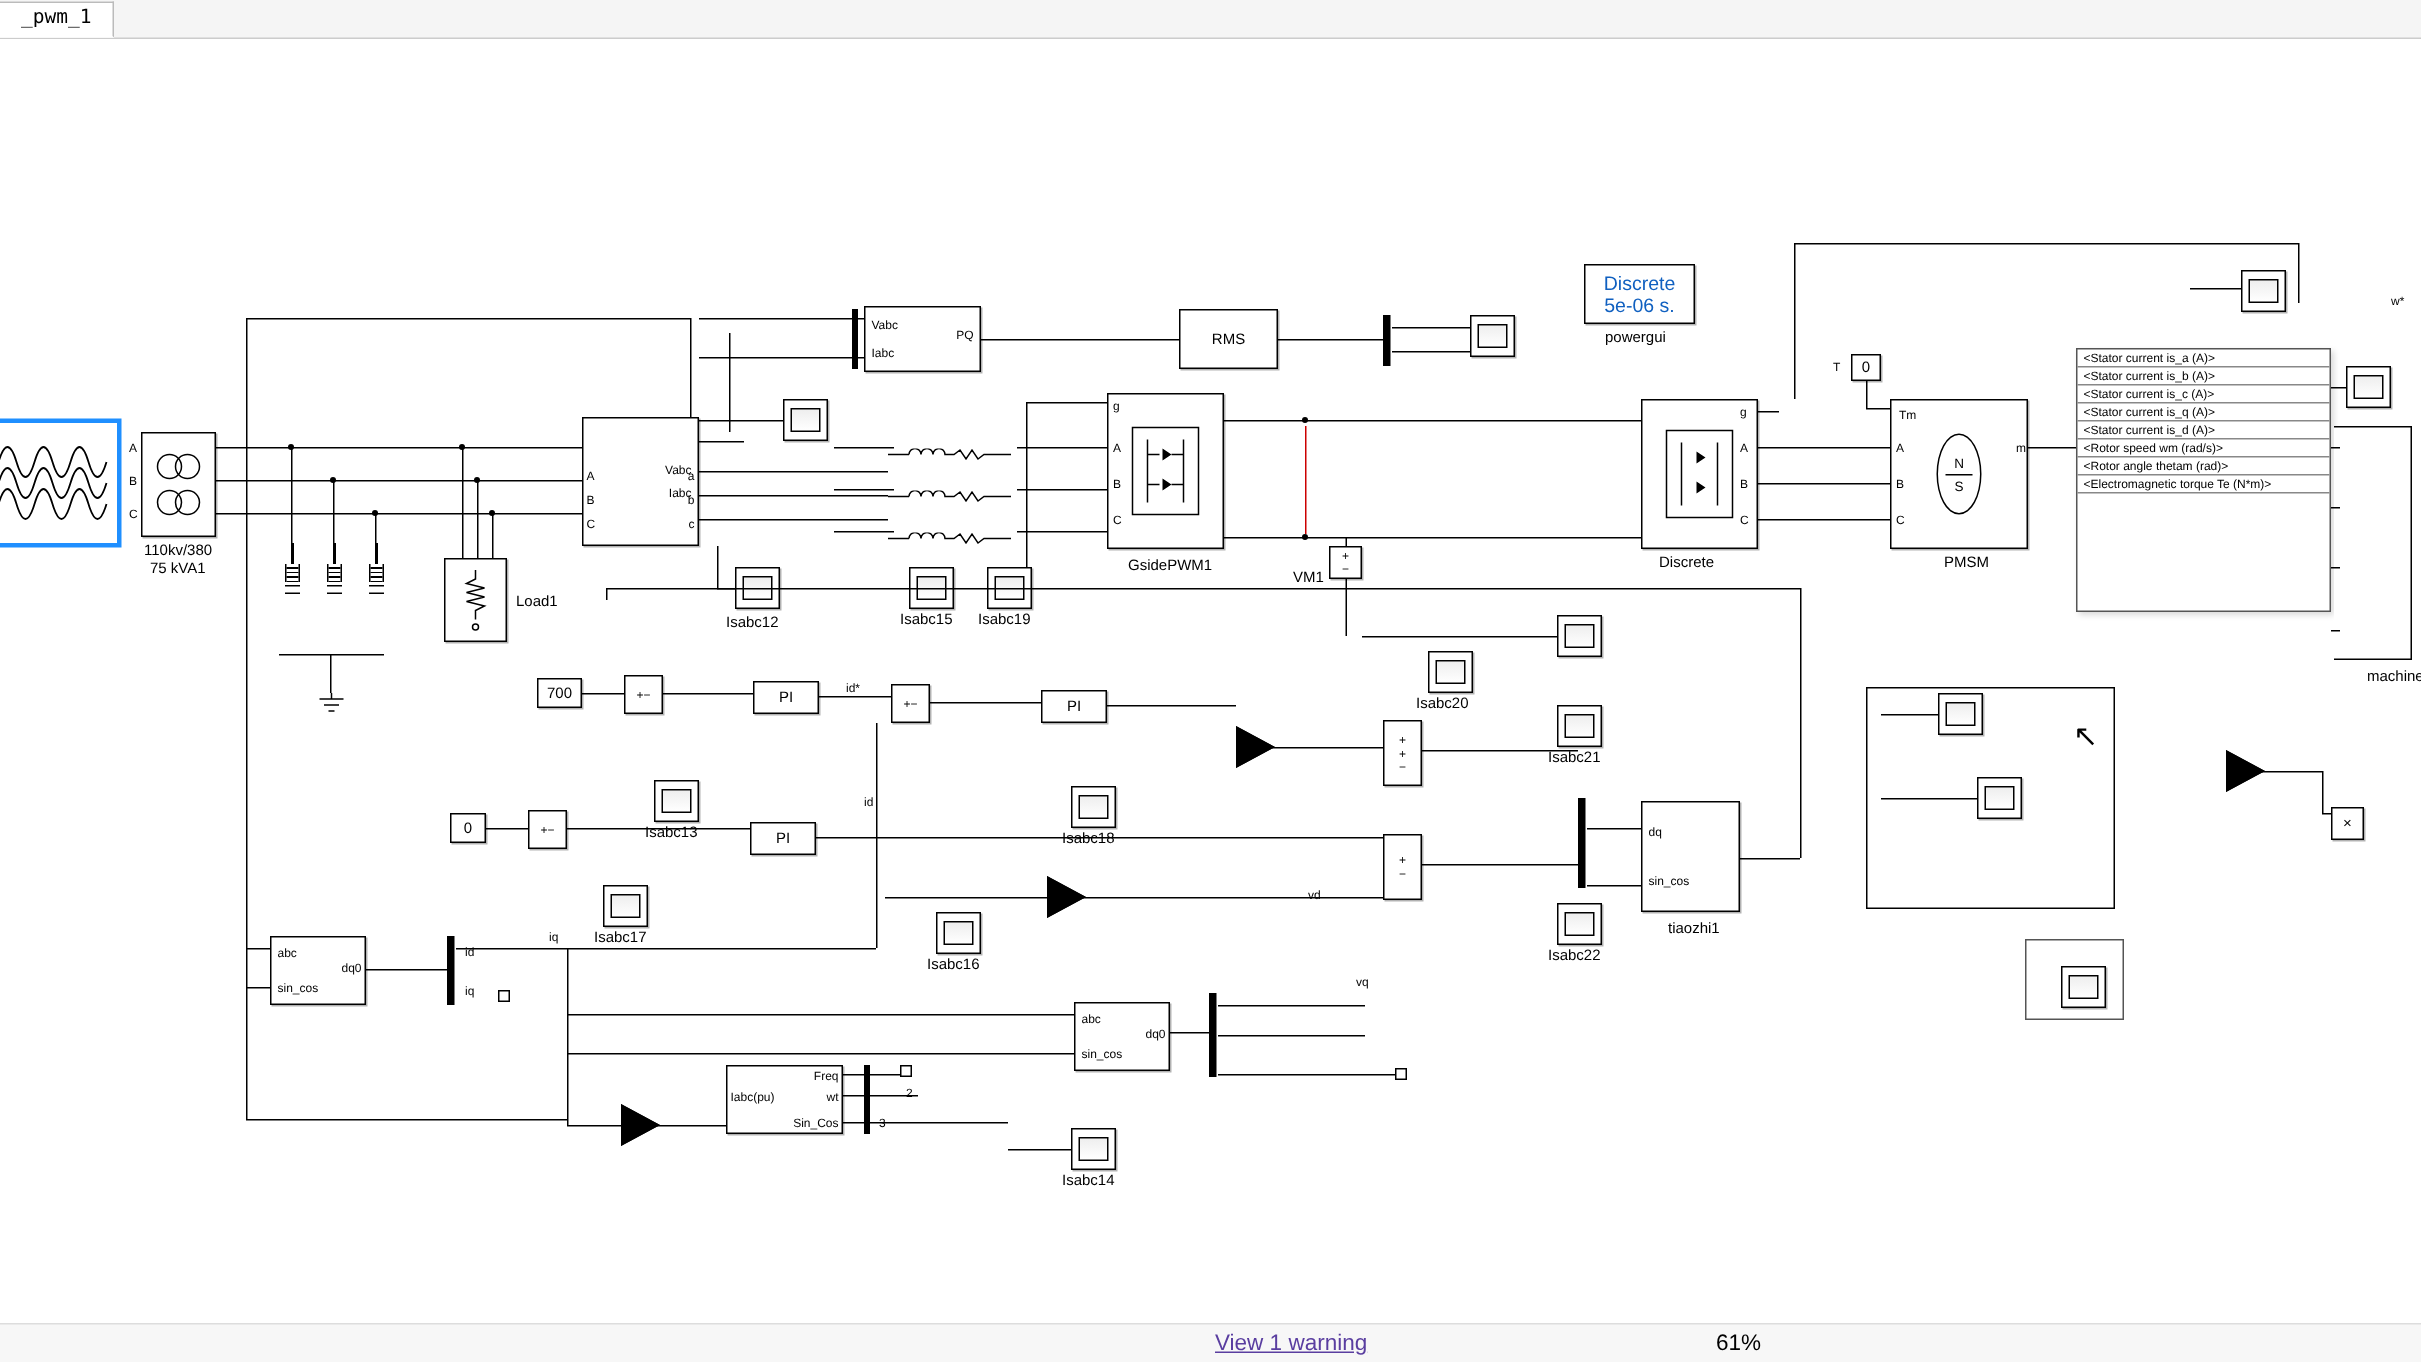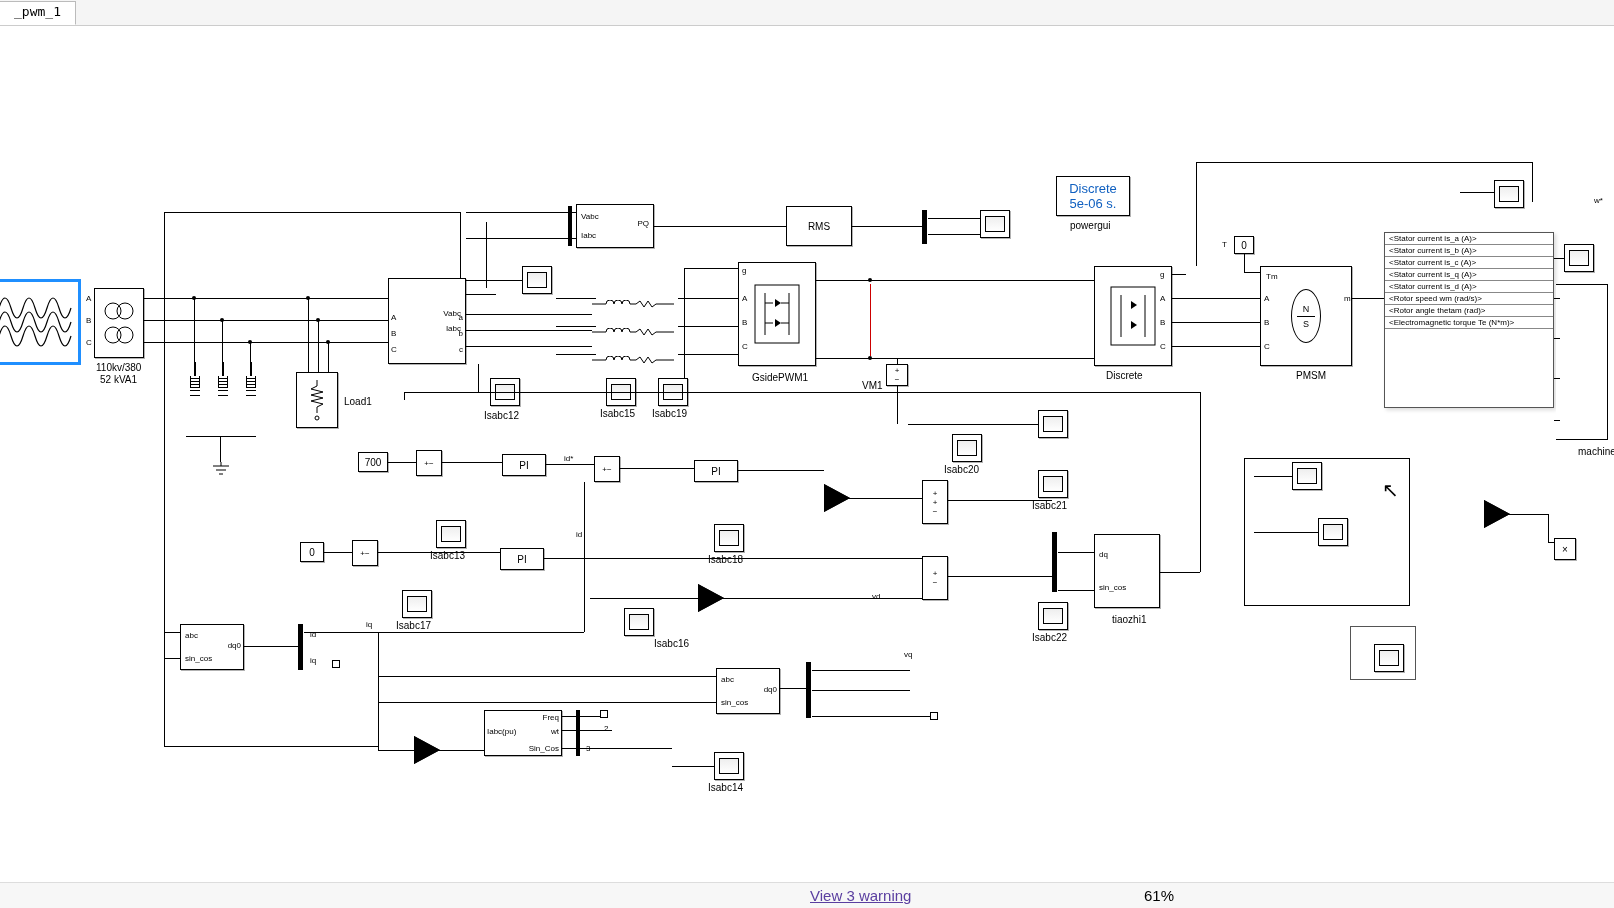--- a/index.html
+++ b/index.html
@@ -72,21 +72,21 @@
       <circle cx="14" cy="16" r="8" stroke="#000" fill="none"></circle>
       <circle cx="26" cy="16" r="8" stroke="#000" fill="none"></circle>
       <circle cx="14" cy="40" r="8" stroke="#000" fill="none"></circle>
       <circle cx="26" cy="40" r="8" stroke="#000" fill="none"></circle>
     </svg>
   </div>
   <span class="portlbl" style="left:86px; top:232px;">A</span>
   <span class="portlbl" style="left:86px; top:254px;">B</span>
   <span class="portlbl" style="left:86px; top:276px;">C</span>
   <div class="lbl" style="left:96px; top:300px;">110kv/380</div>
-  <div class="lbl" style="left:100px; top:312px;">52 kVA1</div>
+  <div class="lbl" style="left:100px; top:312px;">75 kVA1</div>
 
   <div class="rlc" style="left:190px; top:300px;">
       <div class="r"></div>
       <div class="l"></div>
       <div class="c"></div>
     </div>
   <div class="rlc" style="left:218px; top:300px;">
       <div class="r"></div>
       <div class="l"></div>
       <div class="c"></div>
@@ -418,21 +418,21 @@
     </div>
   <div class="lbl" style="left:396px; top:558px;">Isabc17</div>
 
   <div class="triangle-right" style="left:700px; top:524px;"></div>
   <span class="portlbl" style="left:704px; top:528px;">-K-</span>
   <div class="wire wh" style="left:590px; top:536px; width:110px;"></div>
 
   <div class="blk" style="left:624px; top:546px; width:30px; height:28px;">
       <div class="scope-inner"></div>
     </div>
-  <div class="lbl" style="left:654px; top:576px;">Isabc16</div>
+  <div class="lbl" style="left:618px; top:576px;">Isabc16</div>
 
   <div class="blk" style="left:922px; top:494px; width:26px; height:44px;">
       <span class="tiny">+<br>−</span>
     </div>
   <span class="portlbl" style="left:872px; top:530px;">vd</span>
   <span class="portlbl" style="left:904px; top:588px;">vq</span>
   <div class="wire wh" style="left:722px; top:536px; width:200px;"></div>
   <div class="wire wh" style="left:804px; top:496px; width:118px;"></div>
 
   <div class="blk" style="left:1038px; top:540px; width:30px; height:28px;">
@@ -517,15 +517,15 @@
   <div class="wire wh" style="left:378px; top:614px; width:338px;"></div>
   <div class="wire wh" style="left:378px; top:640px; width:338px;"></div>
 
   <span class="portlbl" style="left:366px; top:558px;">iq</span>
 
   <div class="cursor" style="left:1384px; top:418px;">↖</div>
 
 </div>
 
 <div class="statusbar">
-  <a class="status-warning">View 3 warning</a>
+  <a class="status-warning">View 1 warning</a>
   <span class="status-zoom">61%</span>
 </div>
 
 </body></html>

